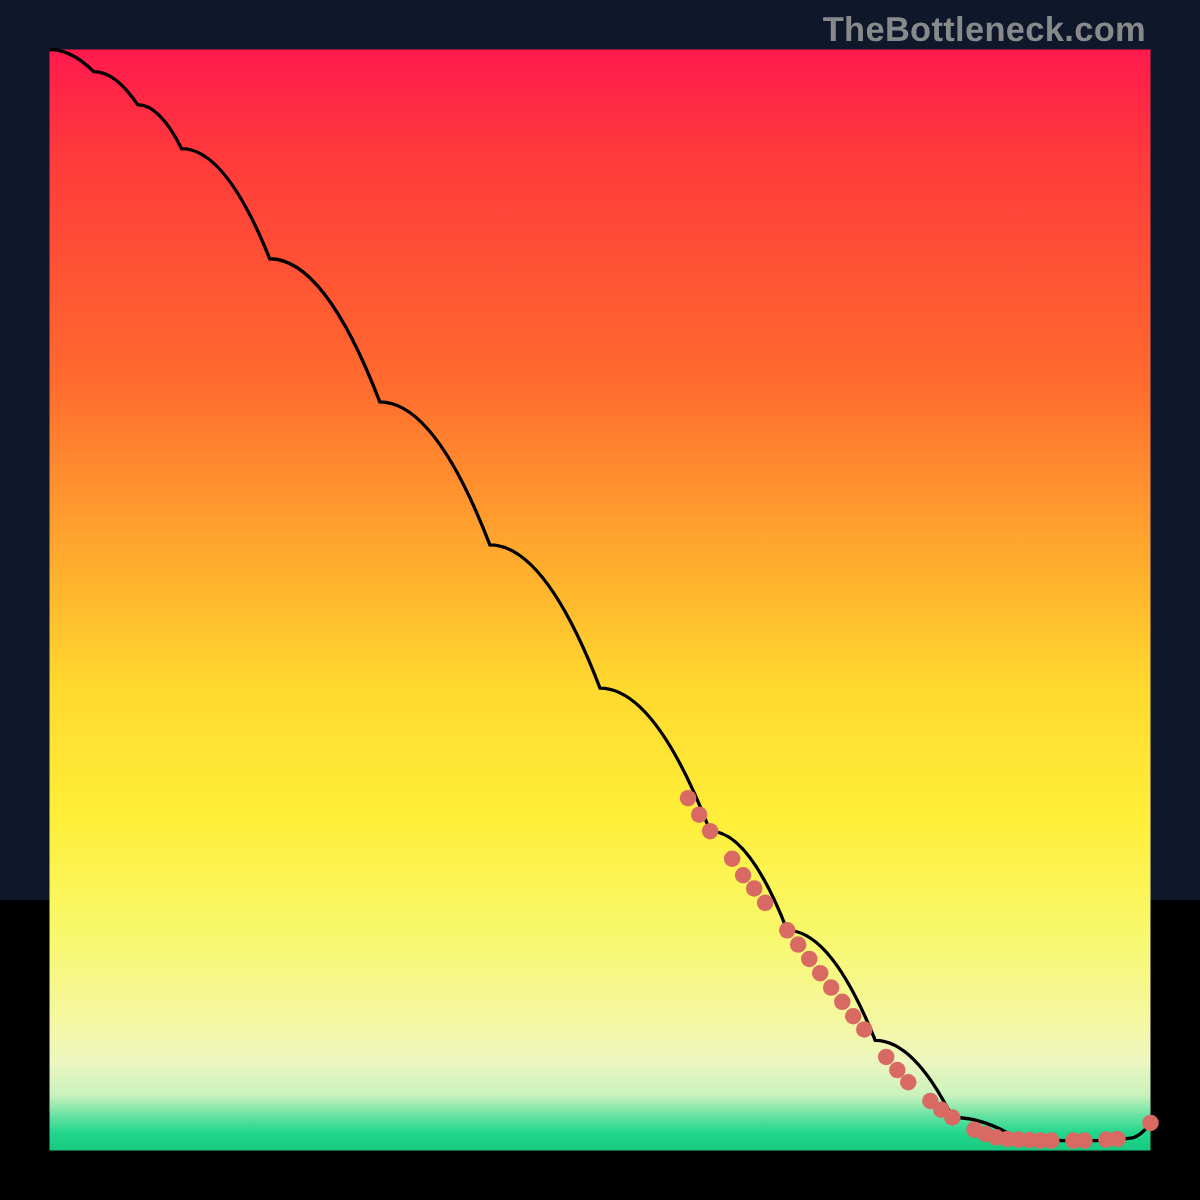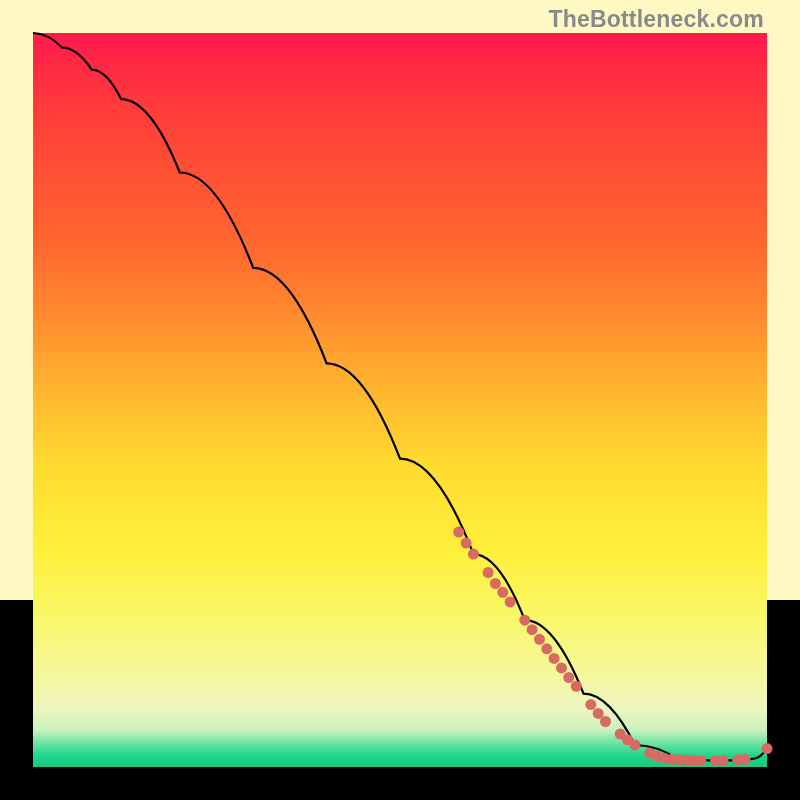--- a/index.html
+++ b/index.html
@@ -7,21 +7,21 @@
     padding: 0;
     width: 800px;
     height: 800px;
     background: #000000;
     overflow: hidden;
   }
   .canvas {
     position: relative;
     width: 800px;
     height: 600px;
-    background: #fef9c3;
+    background: #0f172a;
   }
   .plot-area {
     position: absolute;
     left: 33px;
     top: 33px;
     width: 734px;
     height: 734px;
     
     background: linear-gradient(
       to bottom,

